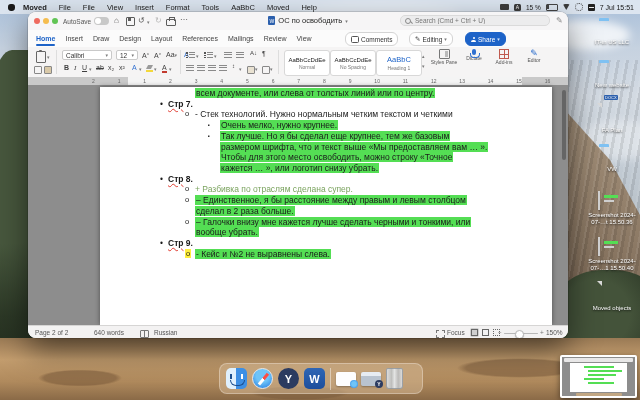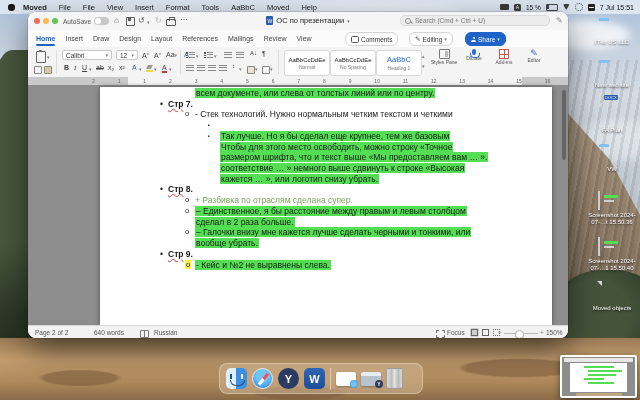--- a/index.html
+++ b/index.html
@@ -244,21 +244,21 @@
         </span>
       <span class="abs icn" style="left:110px;">↺</span>
       <span class="abs chv" style="left:119px;top:7px;">▾</span>
       <span class="abs icn" style="left:127px;color:#b9b9b9;">↻</span>
       <span class="abs printIcn" style="left:138px;">
           <span></span>
         </span>
       <span class="abs icn" style="left:152px;top:4px;">⋯</span>
       <span id="docTitleWrap" class="abs">
         <span class="wDocIcn">W</span>
-        <span>ОС по презентации</span>
+        <span>ОС по освободить</span>
         <span class="chv">▾</span>
       </span>
       <input class="abs search" placeholder="Search (Cmd + Ctrl + U)" style="">
       <span class="abs magGlass"></span>
       <span class="abs magHandle"></span>
       <span class="abs icn" style="left:528px;top:5px;color:#8a8a8a;">✎</span>
     </div>
 
     <div id="tabsrow" class="abs">
       <span class="tab active" style="margin-left:3px;">
@@ -424,33 +424,31 @@
             <span class="bl t1 hdg"><span class="spell">Стр</span><span> 7.</span></span>
           </div>
 
           <div class="pgline">
             <span class="bl b2">o</span>
             <span class="bl t2">- Стек технологий. Нужно нормальным четким текстом и четкими</span>
           </div>
 
           <div class="pgline">
             <span class="bl b3">▪</span>
+            <span class="bl t3"><span class="hl">Очень мелко, нужно крупнее.</span></span>
           </div>
           <div class="pgline">
             <span class="bl b3">▪</span>
             <span class="bl t3"><span class="hl">Так лучше. Но я бы сделал еще крупнее, тем же базовым</span></span>
           </div>
           <div class="pgline">
-              <span class="bl t3"><span class="hl">Чтобы для этого место освободить, можно строку «Точное</span></span>
-            </div>
-          <div class="pgline">
               <span class="bl t3"><span class="hl">размером шрифта, что и текст выше «Мы предоставляем вам … ».</span></span>
             </div>
           <div class="pgline">
-              <span class="bl t3"><span class="hl">соответствие … » немного выше сдвинуть к строке «Высокая</span></span>
+              <span class="bl t3"><span class="hl">Чтобы для этого место освободить, можно строку «Точное</span></span>
             </div>
           <div class="pgline">
               <span class="bl t3"><span class="hl">кажется … », или логотип снизу убрать.</span></span>
             </div>
 
           <div class="pgline">
             <span class="bl b1">•</span>
             <span class="bl t1 hdg"><span class="spell">Стр</span><span> 8.</span></span>
           </div>
 

